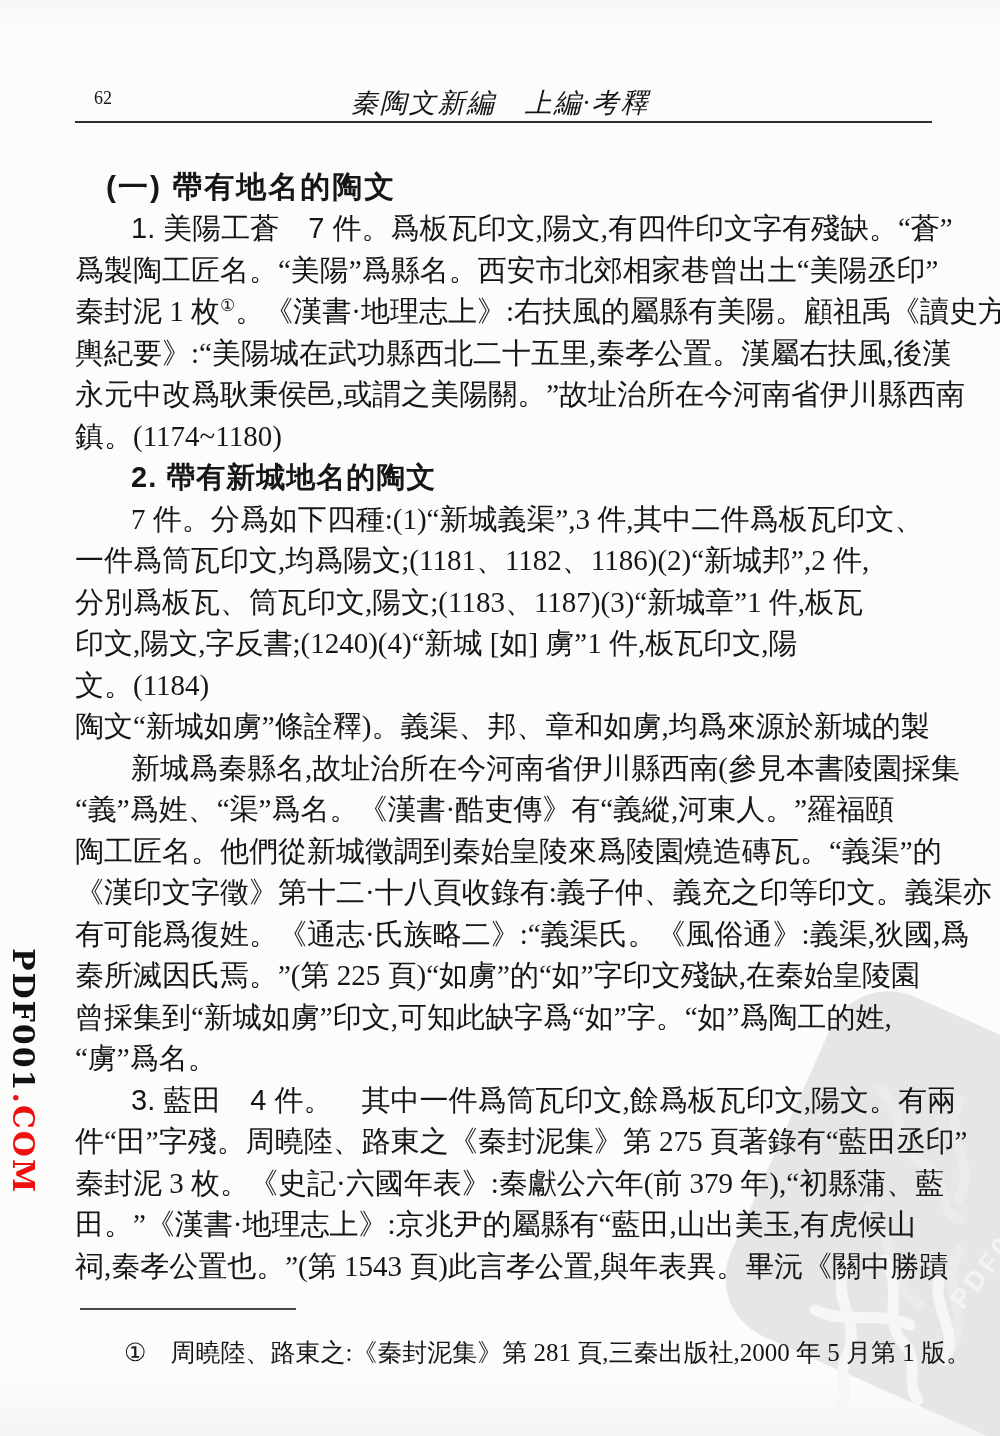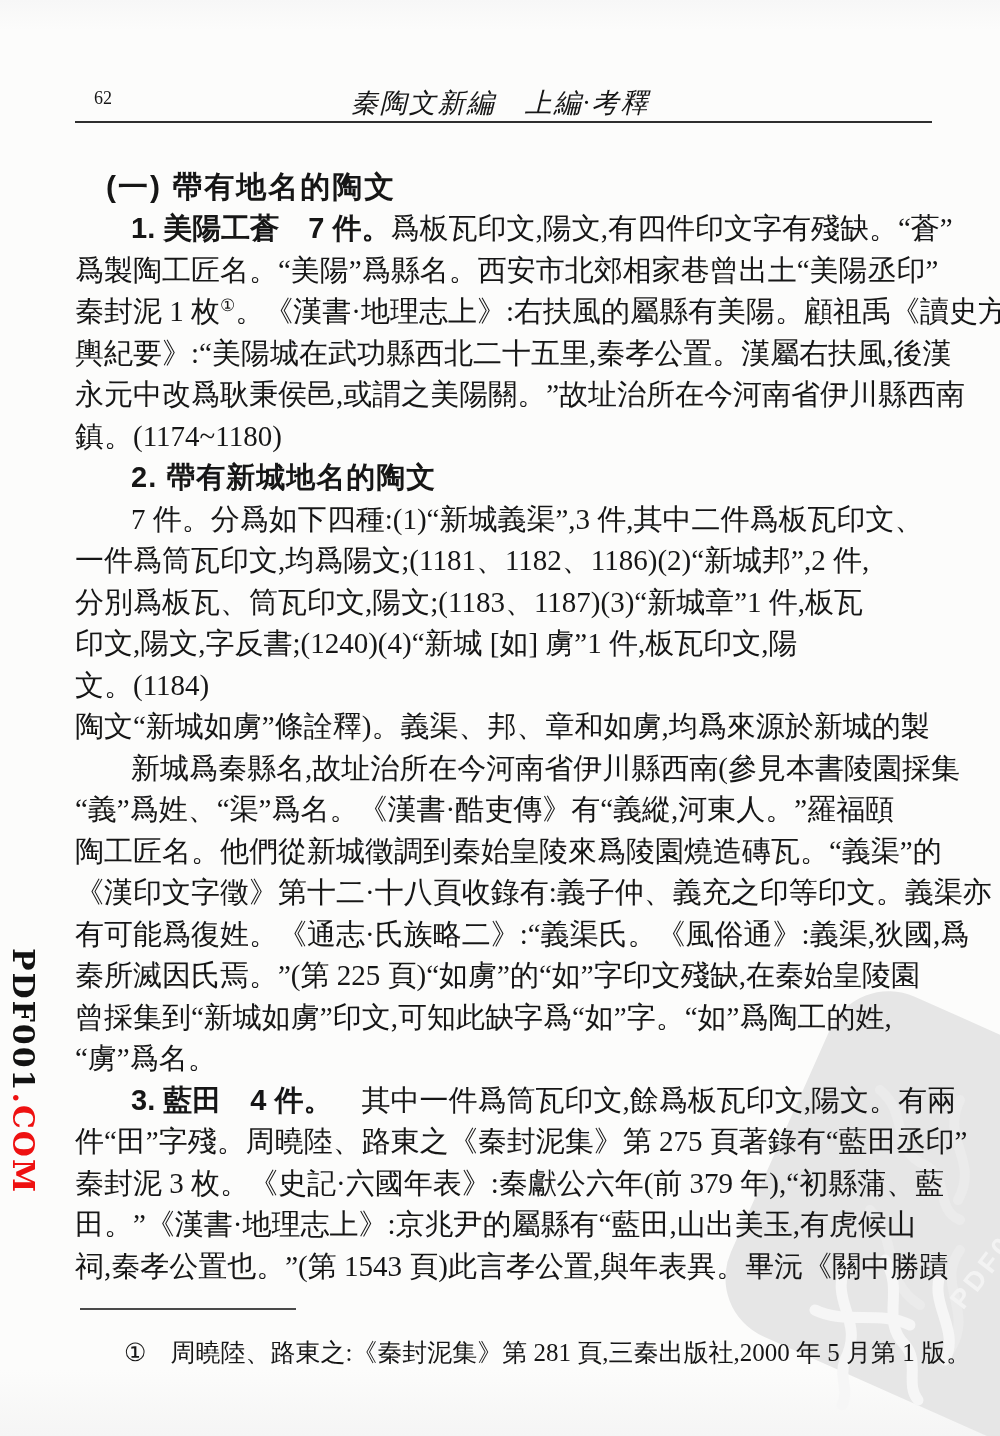--- a/index.html
+++ b/index.html
@@ -14,21 +14,21 @@
   .header-rule{position:absolute;left:75px;right:68px;top:121px;height:2px;background:#2f2f2f;z-index:2;}
   
   .section-heading{
     position:absolute;left:106px;top:160px;font-size:30px;font-weight:bold;
     font-family:"Liberation Sans","DejaVu Sans",sans-serif;letter-spacing:2px;z-index:2;margin-top:7px;
   }
   
   .body-text{position:absolute;left:75px;top:208px;width:862px;z-index:2;}
   .line{height:41.5px;line-height:41.5px;font-size:29px;white-space:nowrap;}
   .indent{padding-left:56px;}
-  .lead{font-weight:bold;font-family:"Liberation Sans","DejaVu Sans",sans-serif;}
+  .lead{font-weight:normal;font-family:"Liberation Sans","DejaVu Sans",sans-serif;}
   .subheading{font-weight:bold;font-family:"Liberation Sans","DejaVu Sans",sans-serif;letter-spacing:1px;}
   sup.fn{font-size:17px;vertical-align:10px;line-height:0;}
   
   .footnote-rule{position:absolute;left:80px;top:1308px;width:216px;height:2px;background:#4a4a4a;z-index:2;}
   .footnote{position:absolute;left:124px;top:1336px;font-size:25px;white-space:nowrap;z-index:2;}
   .footnote .marker{margin-right:24px;}
   
   .wm-left{
     position:absolute;left:6px;top:948px;z-index:3;
     writing-mode:vertical-rl;font-weight:bold;font-size:30px;letter-spacing:2px;

